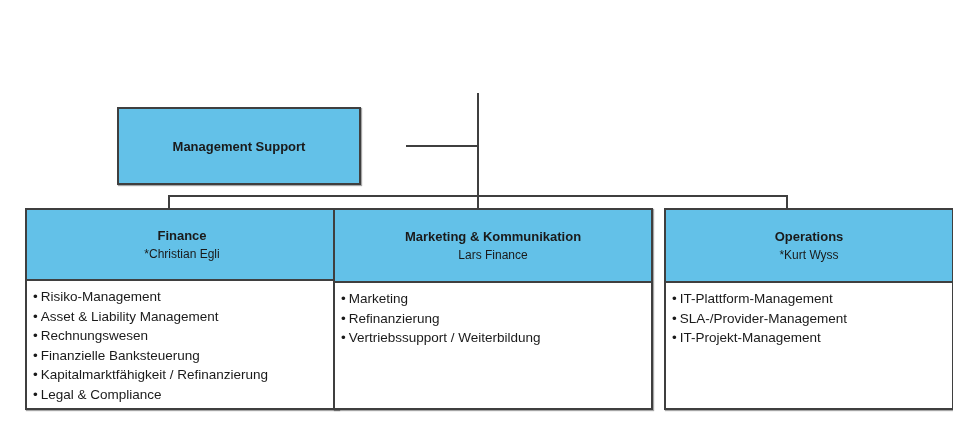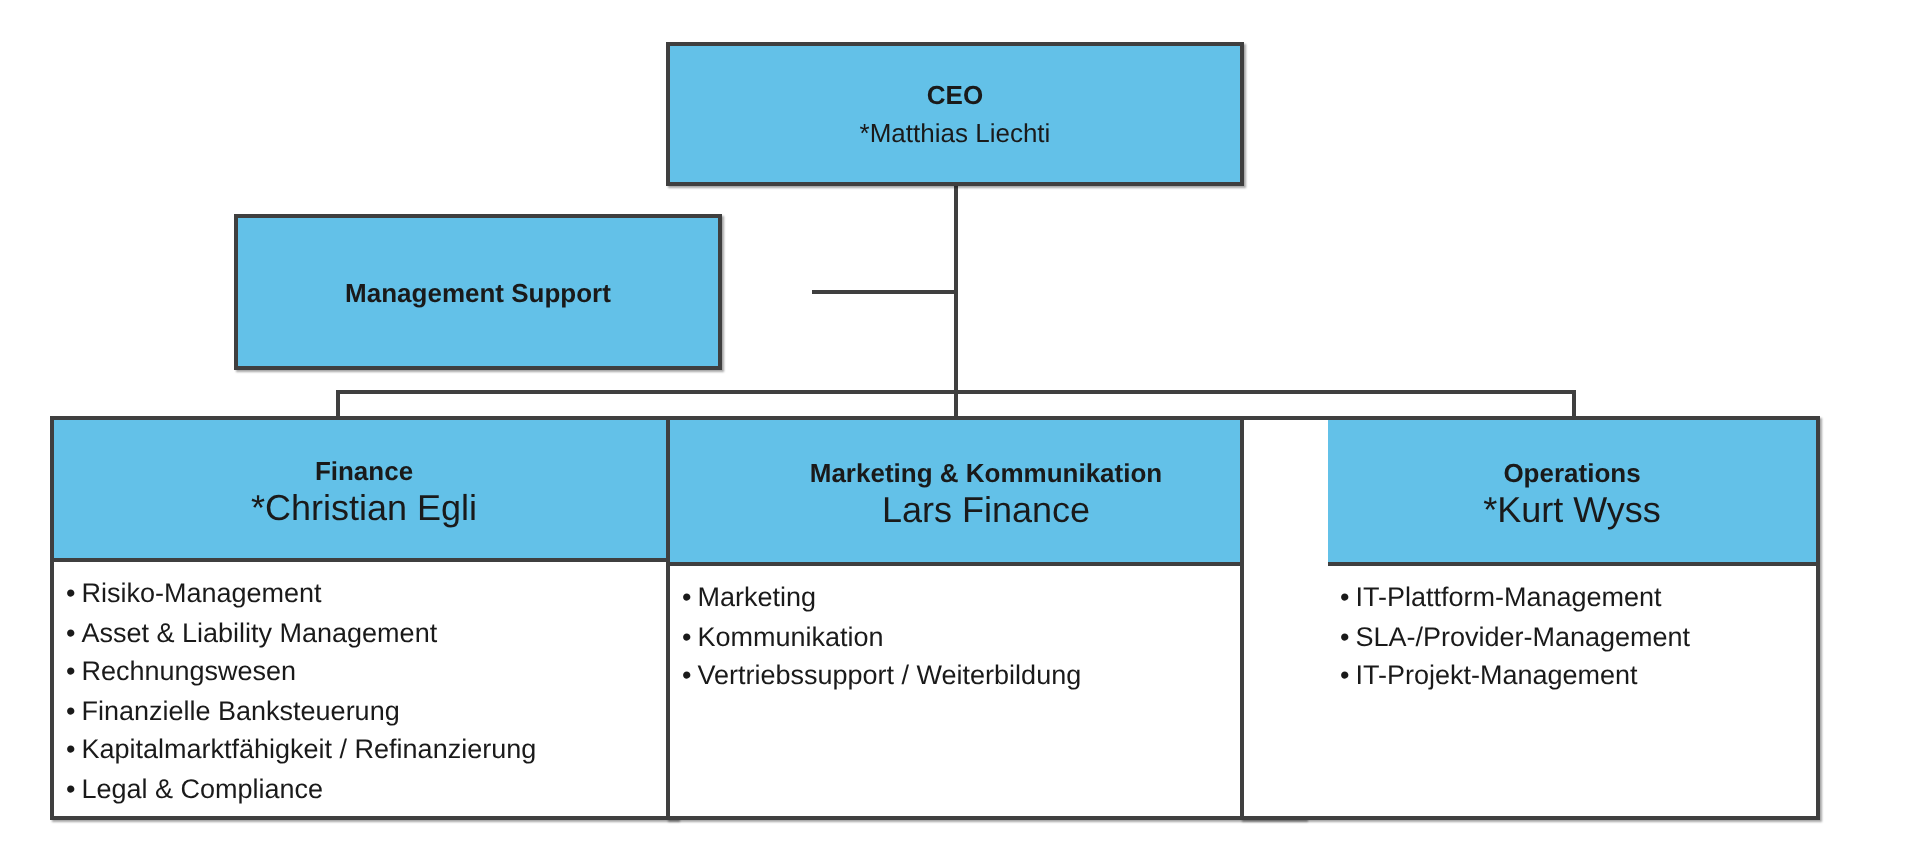--- a/index.html
+++ b/index.html
@@ -45,33 +45,33 @@
     top: 208px;
     height: 202px;
     border: 2px solid #3f3f3f;
     background: #ffffff;
     box-shadow: 1px 1px 1px rgba(0,0,0,0.35);
     display: flex;
     flex-direction: column;
   }
   #dept-finance    { left: 25px;  width: 314px; }
   #dept-marketing  { left: 333px; width: 320px; }
-  #dept-operations { left: 620px; width: 290px; padding-left: 42px; }
+  #dept-operations { left: 664px; width: 290px; }
   .dept-header {
     height: 73px;
     background: #63C1E8;
     border-bottom: 2px solid #3f3f3f;
     display: flex;
     flex-direction: column;
     align-items: center;
     justify-content: center;
     text-align: center;
   }
   .dept-header .title { font-weight: bold; font-size: 13px; line-height: 19px; }
-  .dept-header .person { font-size: 18px; line-height: 19px; }
+  .dept-header .person { font-size: 12px; line-height: 19px; }
   .dept-body {
     flex: 1;
     padding: 6px 4px 4px 6px;
   }
   .dept-body ul { list-style: none; }
   .dept-body li {
     font-size: 13.5px;
     line-height: 19.5px;
     white-space: nowrap;
   }
@@ -92,24 +92,20 @@
 <body>
 
 <div class="canvas">
 
   <div class="line" id="line-ceo-down"></div>
   <div class="line" id="line-mgmt-branch"></div>
   <div class="line" id="line-distribution"></div>
   <div class="line" id="line-drop-finance"></div>
   <div class="line" id="line-drop-operations"></div>
 
-  <div class="org-box" id="ceo-box">
-    <div class="title">CEO</div>
-    <div class="person">*Matthias Liechti</div>
-  </div>
 
   <div class="org-box" id="mgmt-box">
     <div class="title">Management Support</div>
   </div>
 
   <div class="dept-col" id="dept-finance">
     <div class="dept-header">
       <div class="title">Finance</div>
       <div class="person">*Christian Egli</div>
     </div>
@@ -126,21 +122,21 @@
   </div>
 
   <div class="dept-col" id="dept-marketing">
     <div class="dept-header">
       <div class="title">Marketing &amp; Kommunikation</div>
       <div class="person">Lars Finance</div>
     </div>
     <div class="dept-body">
       <ul>
         <li><span class="bullet">•</span><span>Marketing</span></li>
-        <li><span class="bullet">•</span><span>Kommunikation</span></li>
+        <li><span class="bullet">•</span><span>Refinanzierung</span></li>
         <li><span class="bullet">•</span><span>Vertriebssupport / Weiterbildung</span></li>
       </ul>
     </div>
   </div>
 
   <div class="dept-col" id="dept-operations">
     <div class="dept-header">
       <div class="title">Operations</div>
       <div class="person">*Kurt Wyss</div>
     </div>

